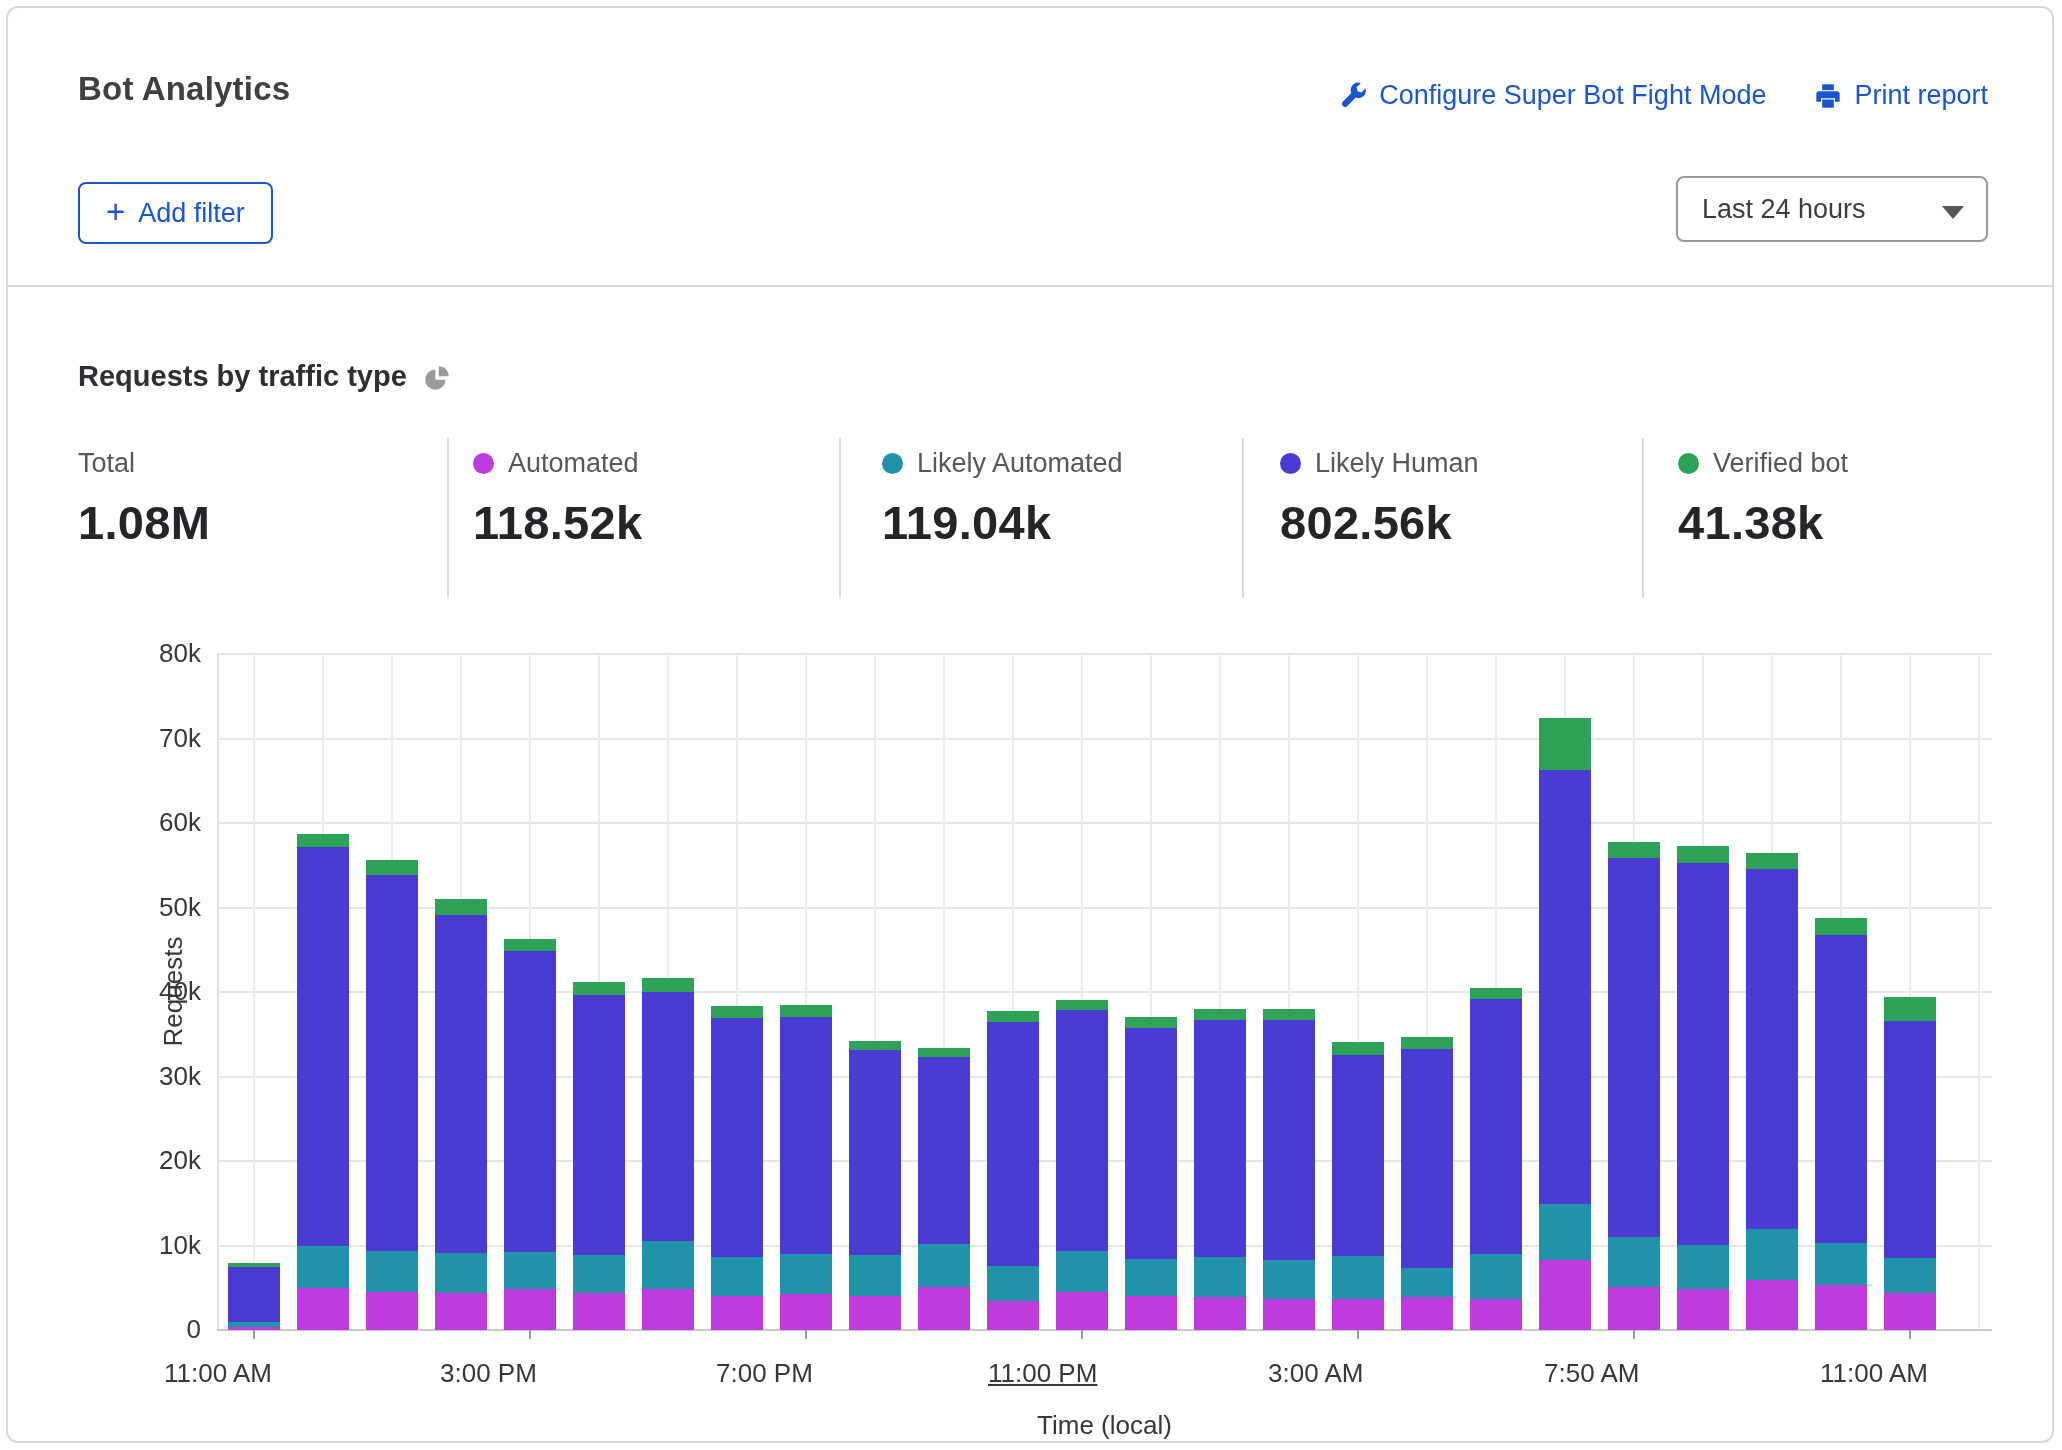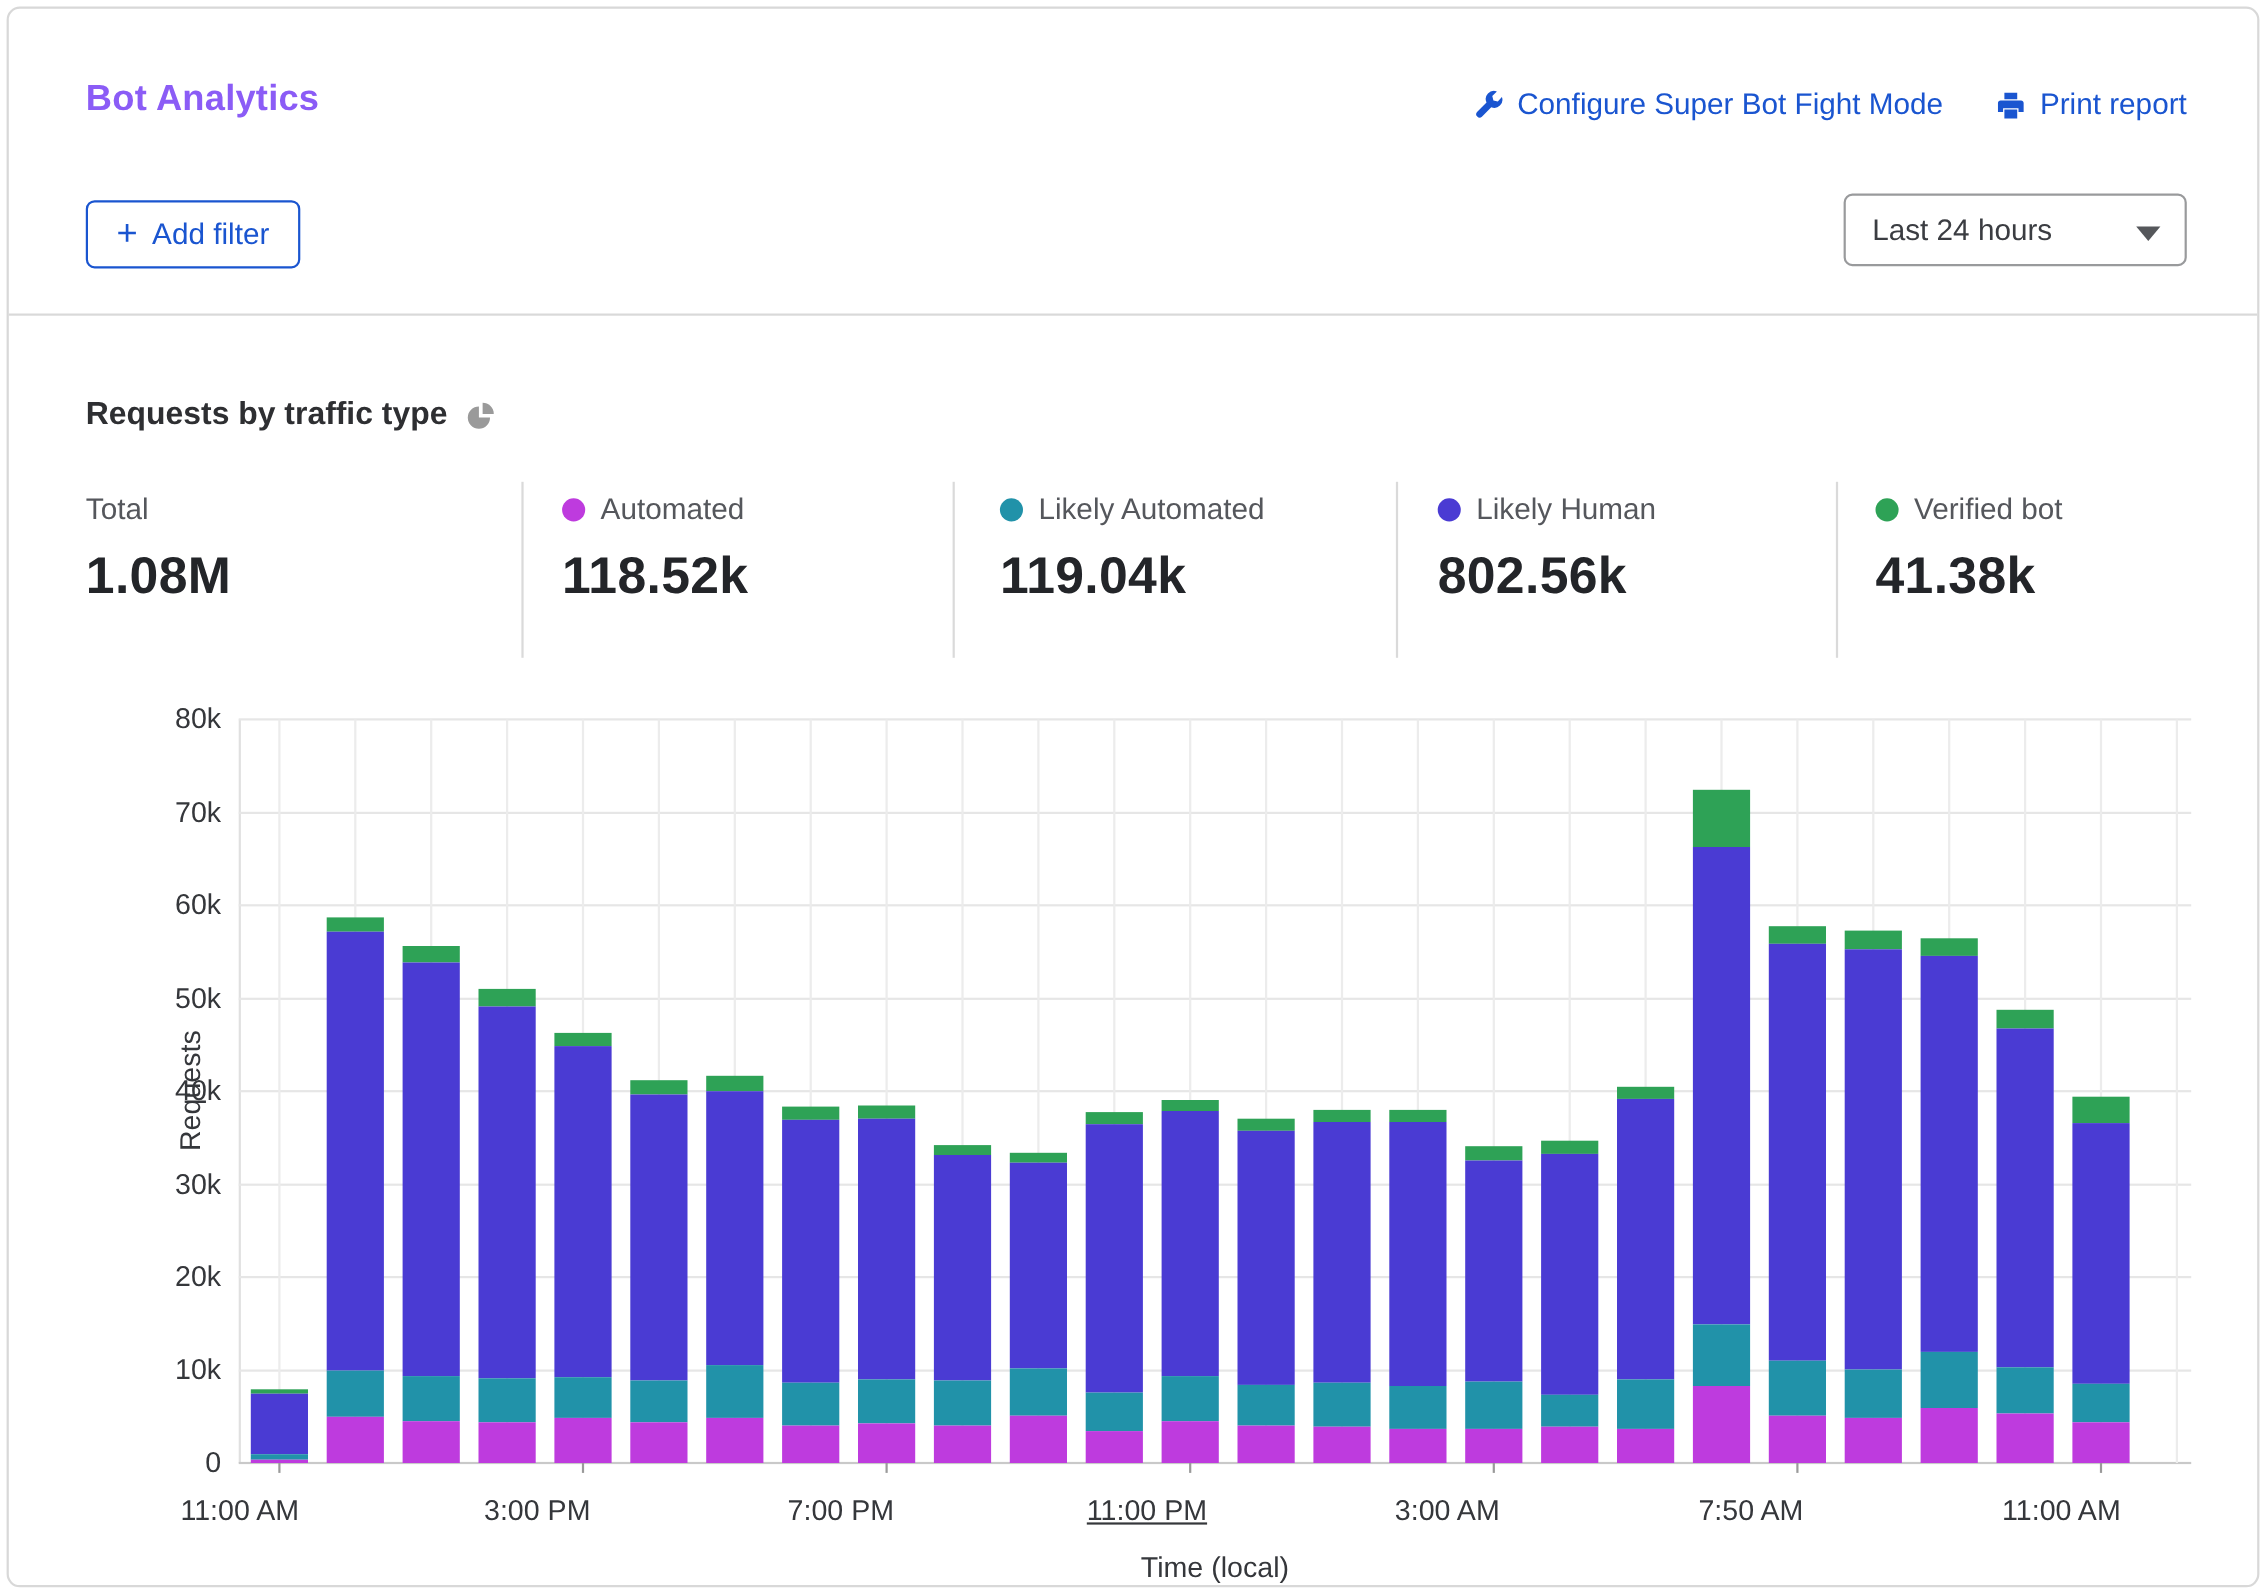--- a/index.html
+++ b/index.html
@@ -8,21 +8,21 @@
     width:2062px; height:1450px; position:relative; overflow:hidden;
     font-family:"Liberation Sans", sans-serif;
   }
   .card {
     position:absolute; left:6px; top:6px; width:2048px; height:1437px;
     background:#fff; border:2px solid #d8d8d8; border-radius:12px;
   }
   
   .page-title {
     position:absolute; left:70px; top:62px;
-    font-size:33px; font-weight:700; color:#8b5cf6; letter-spacing:.2px;
+    font-size:33px; font-weight:700; color:#404040; letter-spacing:.2px;
   }
   .header-links {
     position:absolute; right:64px; top:72px; display:flex; gap:48px; align-items:center;
   }
   .hlink { display:flex; align-items:center; gap:12px; font-size:27px; cursor:pointer; }
   .hlink svg { display:block; }
   .add-filter {
     position:absolute; left:70px; top:174px; height:62px;
     display:inline-flex; align-items:center; gap:13px; padding:0 26px;
     border-radius:8px; background:#fff; font-size:27px; cursor:pointer;
@@ -122,21 +122,21 @@
     </span>
   </div>
 
   <div class="stats">
       <div class="stat-col" style="width: 369px; padding-left: 0px;">
         <div class="stat-head">
           <span class="stat-label">Total</span>
         </div>
         <div class="stat-value">1.08M</div>
       </div>
-      <div class="stat-col" style="width: 392px; padding-left: 35px; margin-left: 27px;">
+      <div class="stat-col" style="width: 392px; padding-left: 24px;">
         <div class="stat-head">
           <span class="stat-dot" style="background: rgb(190, 59, 222);"></span>
           <span class="stat-label">Automated</span>
         </div>
         <div class="stat-value">118.52k</div>
       </div>
       <div class="stat-col" style="width: 403px; padding-left: 41px;">
         <div class="stat-head">
           <span class="stat-dot" style="background: rgb(33, 146, 169);"></span>
           <span class="stat-label">Likely Automated</span>

